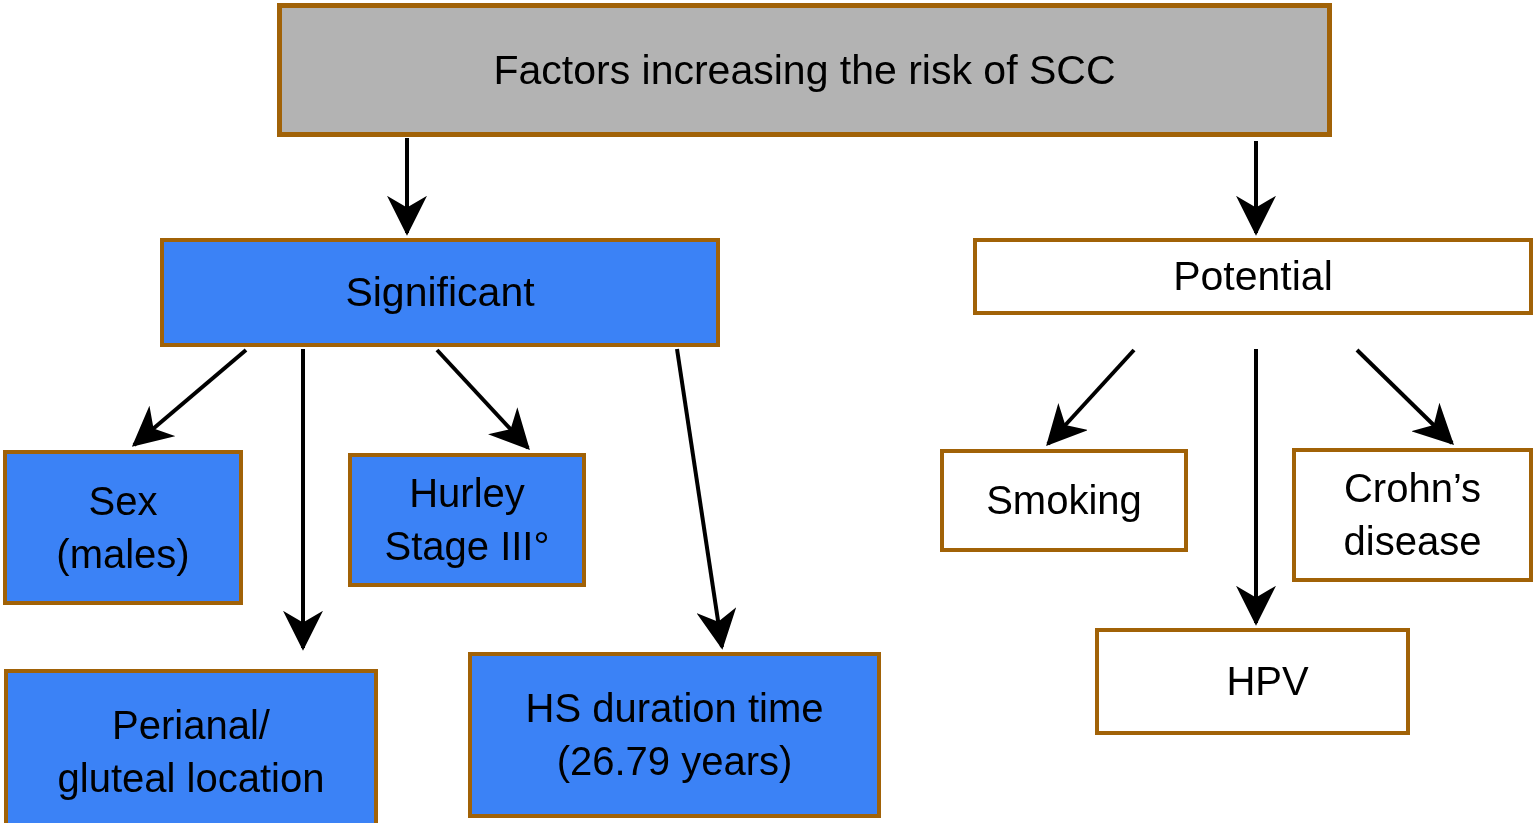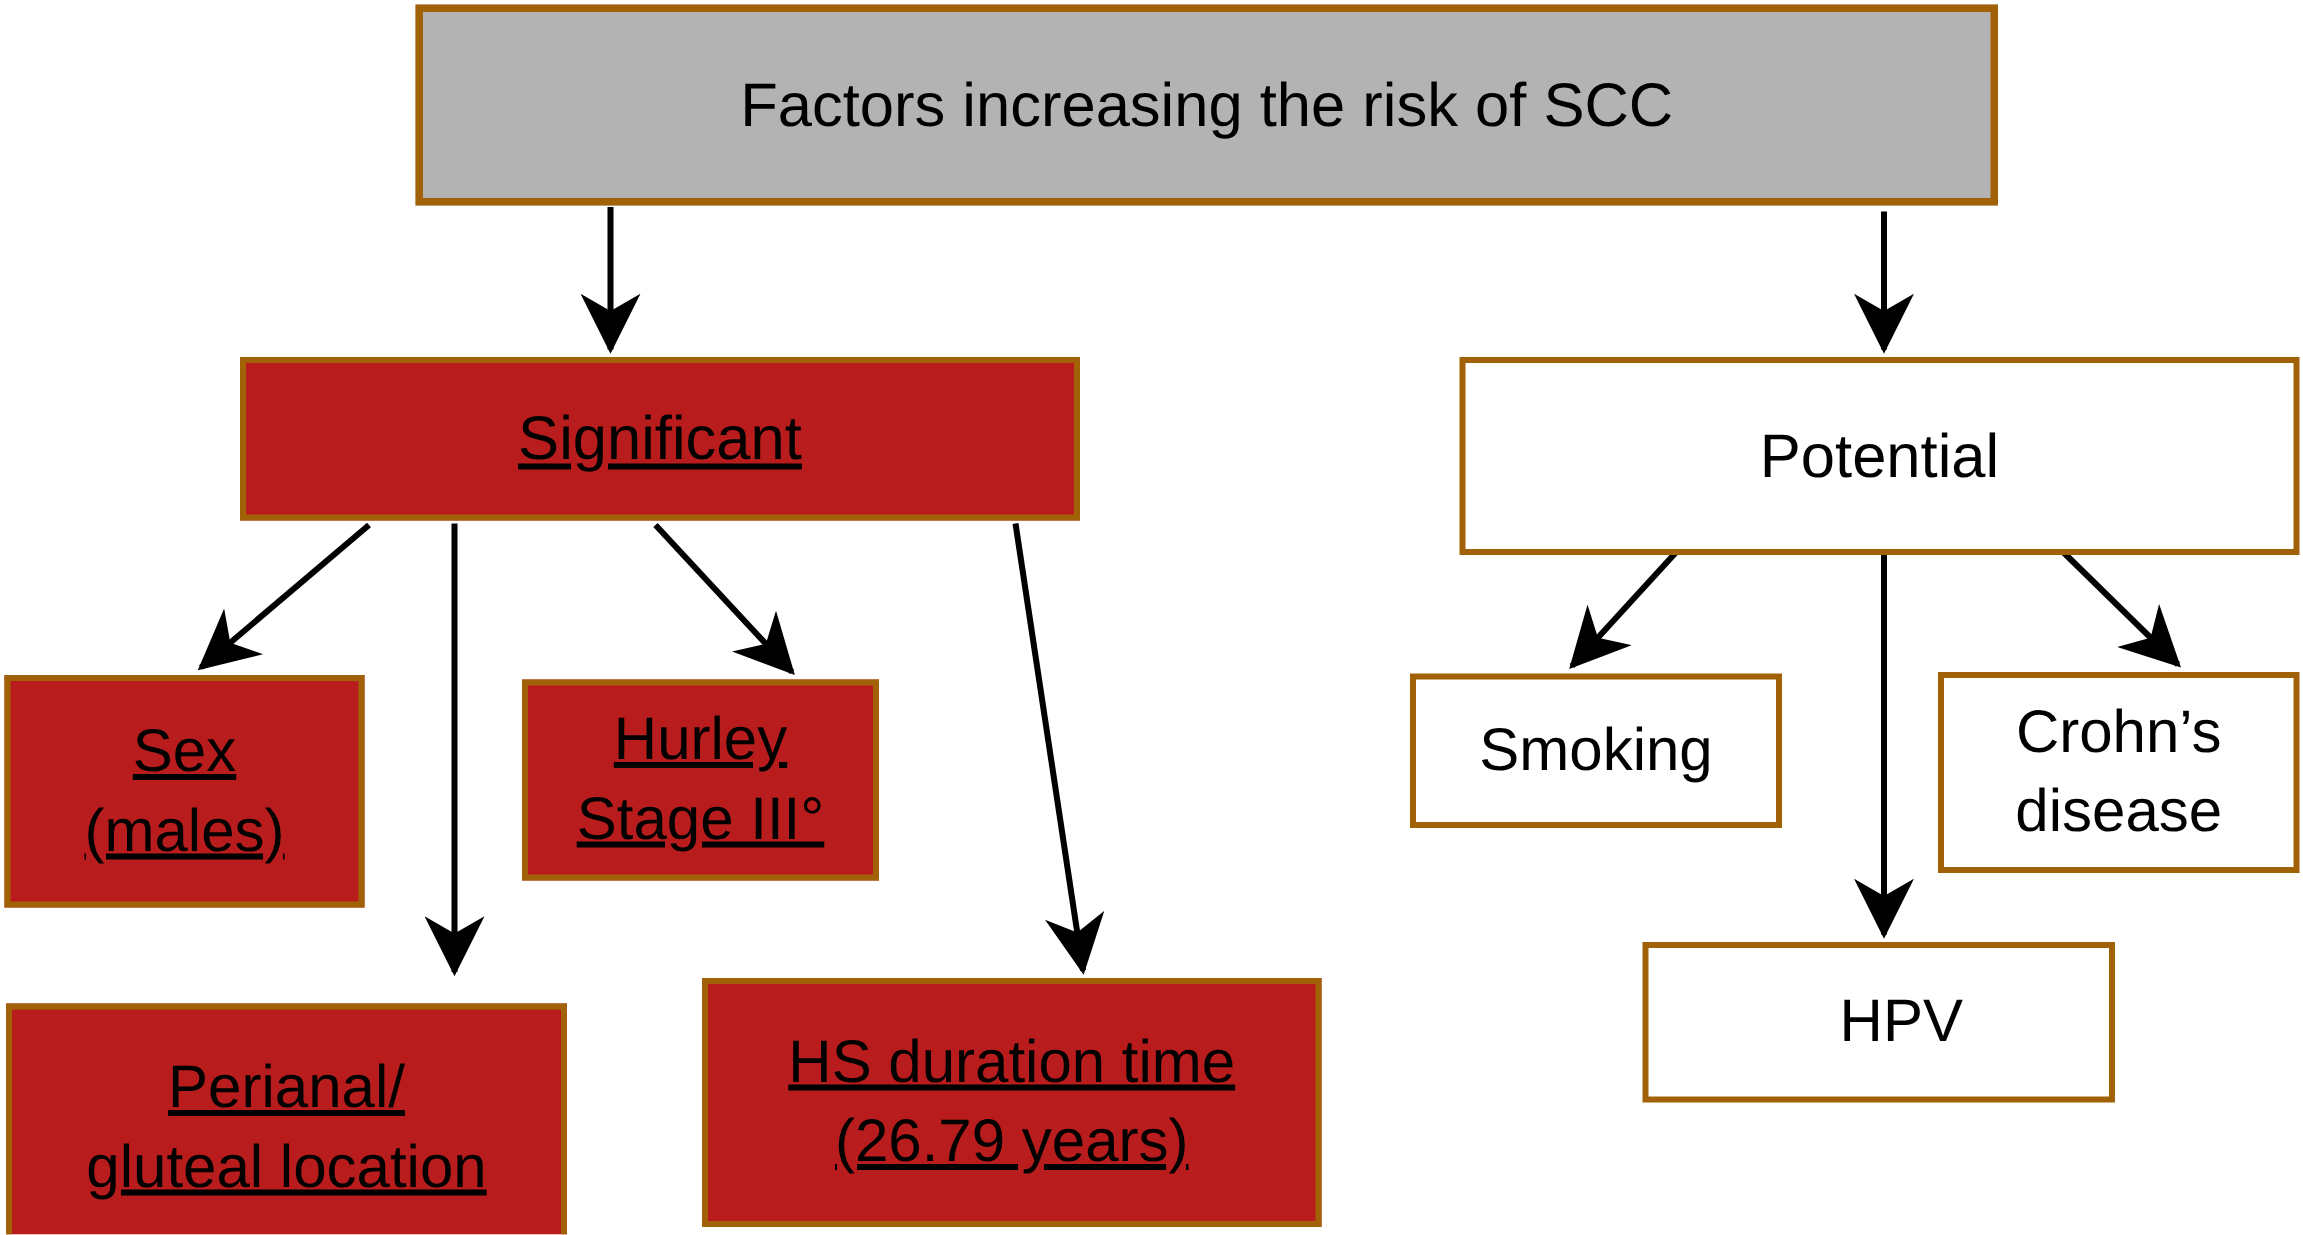--- a/index.html
+++ b/index.html
@@ -22,21 +22,21 @@
     text-align:center;
     font-size:40px;
     line-height:1.32;
     background:#ffffff;
   }
   .node.root{
     border-width:5px;
     background:#b3b3b3;
     font-size:41px;
   }
-  .node.gray{background:#b91c1c;text-decoration:underline;}
+  .node.gray{background:#3b82f6;}
   .node.white{background:#ffffff;}
   .node span{display:block;white-space:nowrap;}
   #arrows{position:absolute;left:0;top:0;width:1535px;height:823px;}
   #arrows line{stroke:#000;stroke-width:4;}
 </style>
 </head>
 <body>
 
 <div id="canvas">
 
@@ -58,21 +58,21 @@
   </svg>
 
   <div class="node root" style="left:277px;top:3px;width:1055px;height:134px;">
     <span>Factors increasing the risk of SCC</span>
   </div>
 
   <div class="node gray" style="left:160px;top:238px;width:560px;height:109px;font-size:41px;">
     <span>Significant</span>
   </div>
 
-  <div class="node white" style="left:973px;top:238px;width:560px;height:132px;font-size:41px;">
+  <div class="node white" style="left:973px;top:238px;width:560px;height:77px;font-size:41px;">
     <span>Potential</span>
   </div>
 
   <div class="node gray" style="left:3px;top:450px;width:240px;height:155px;">
     <span>Sex</span>
     <span>(males)</span>
   </div>
 
   <div class="node gray" style="left:348px;top:453px;width:238px;height:134px;">
     <span>Hurley</span>

